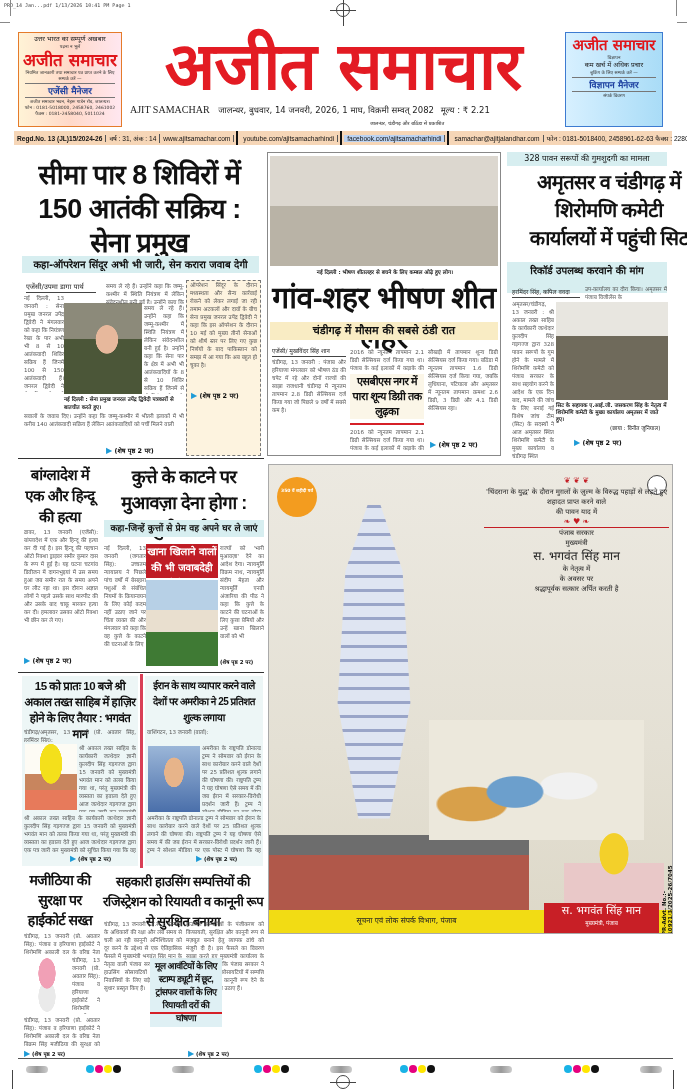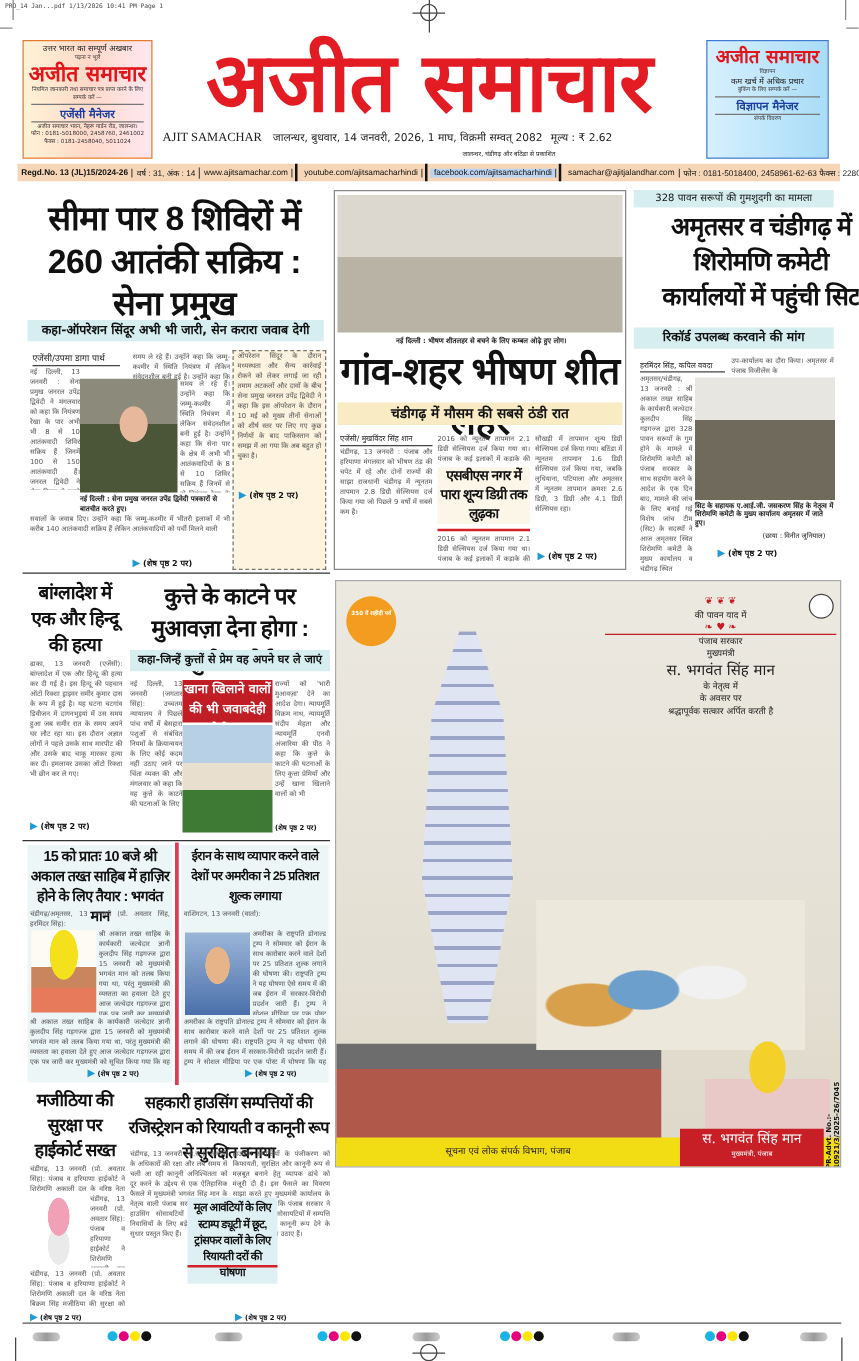--- a/index.html
+++ b/index.html
@@ -94,21 +94,21 @@
   <div class="ad-mgr">एजेंसी मैनेजर</div>
   <div class="ad-tiny">अजीत समाचार भवन, नेहरू गार्डन रोड, जालन्धर।</div>
   <div class="ad-tiny">फोन : 0181-5018000, 2458760, 2461002</div>
   <div class="ad-tiny">फैक्स : 0181-2458040, 5011024</div>
 </div>
 
 <div class="abs masthead">अजीत समाचार</div>
 <div class="abs dateline">
   <span class="eng">AJIT SAMACHAR</span>
   <span>जालन्धर, बुधवार, 14 जनवरी, 2026, 1 माघ, विक्रमी सम्वत् 2082</span>
-  <span style="margin-left:4px">मूल्य : ₹ 2.62</span>
+  <span style="margin-left:4px">मूल्य : ₹ 2.21</span>
 </div>
 <div class="abs publine">जालन्धर, चंडीगढ़ और बठिंडा से प्रकाशित</div>
 
 <div class="abs adbox-r">
   <div class="ad-brand" style="font-size:15px">अजीत समाचार</div>
   <div class="ad-tiny">विज्ञापन</div>
   <div class="ad-small">कम खर्च में अधिक प्रचार</div>
   <div class="ad-tiny">बुकिंग के लिए सम्पर्क करें —</div>
   <div class="ad-mgr">विज्ञापन मैनेजर</div>
   <div class="ad-tiny">संपर्क विवरण</div>
@@ -121,21 +121,21 @@
   <i class="qr"></i>
   <span>youtube.com/ajitsamacharhindi</span>
   <i class="qr"></i>
   <span class="fb">facebook.com/ajitsamacharhindi</span>
   <i class="qr"></i>
   <span>samachar@ajitjalandhar.com</span>
   <span style="border:none">फोन : 0181-5018400, 2458961-62-63 फैक्स : 2280455, 5011025</span>
 </div>
 
 <div class="abs" style="left:18px;top:158px;width:243px">
-  <div class="hl" style="font-size:27px;line-height:34px">सीमा पार 8 शिविरों में 260 आतंकी सक्रिय : सेना प्रमुख</div>
+  <div class="hl" style="font-size:27px;line-height:34px">सीमा पार 8 शिविरों में 150 आतंकी सक्रिय : सेना प्रमुख</div>
 </div>
 <div class="abs sub" style="left:22px;top:256px;width:237px;height:17px;font-size:10px;line-height:17px">कहा-ऑपरेशन सिंदूर अभी भी जारी, सेन करारा जवाब देगी</div>
 <div class="abs byline" style="left:26px;top:282px;width:70px">एजेंसी/उपमा डागा पार्थ</div>
 <div class="abs body-text" style="left:24px;top:294px;width:40px;height:98px">नई दिल्ली, 13 जनवरी : सेना प्रमुख जनरल उपेंद्र द्विवेदी ने मंगलवार को कहा कि नियंत्रण रेखा के पार अभी भी 8 से 10 आतंकवादी शिविर सक्रिय हैं जिनमें 100 से 150 आतंकवादी हैं। जनरल द्विवेदी ने सेना दिवस से पहले वार्षिक संवाददाता सम्मेलन में</div>
 <div class="abs photo ph-army" style="left:64px;top:303px;width:78px;height:91px"></div>
 <div class="abs cap" style="left:64px;top:395px;width:120px">नई दिल्ली : सेना प्रमुख जनरल उपेंद्र द्विवेदी पत्रकारों से बातचीत करते हुए।</div>
 <div class="abs body-text" style="left:106px;top:282px;width:78px;height:22px">समय ले रहे हैं। उन्होंने कहा कि जम्मू-कश्मीर में स्थिति नियंत्रण में लेकिन संवेदनशील बनी हुई है। उन्होंने कहा कि सेना पार के क्षेत्र में अभी भी आतंकवादियों के 8 से 10 शिविर सक्रिय हैं जिनमें से दो नियंत्रण रेखा के पार और छह अंतर्राष्ट्रीय सीमा के पार हैं।</div>
 <div class="abs body-text" style="left:144px;top:304px;width:40px;height:90px">समय ले रहे हैं। उन्होंने कहा कि जम्मू-कश्मीर में स्थिति नियंत्रण में लेकिन संवेदनशील बनी हुई है। उन्होंने कहा कि सेना पार के क्षेत्र में अभी भी आतंकवादियों के 8 से 10 शिविर सक्रिय हैं जिनमें से दो नियंत्रण रेखा के पार और छह अंतर्राष्ट्रीय सीमा के पार हैं।</div>
 <div class="abs body-text" style="left:24px;top:412px;width:160px;height:32px">सवालों के जवाब दिए। उन्होंने कहा कि जम्मू-कश्मीर में भीतरी इलाकों में भी करीब 140 आतंकवादी सक्रिय हैं लेकिन आतंकवादियों को पर्ची मिलने वाली</div>
 <div class="abs cont" style="left:106px;top:446px"><span class="tri">▶</span> <span>(शेष पृष्ठ 2 पर)</span></div>
@@ -154,21 +154,21 @@
 <div class="abs body-text" style="left:272px;top:358px;width:74px;height:94px">चंडीगढ़, 13 जनवरी : पंजाब और हरियाणा मंगलवार को भीषण ठंड की चपेट में रहे और दोनों राज्यों की साझा राजधानी चंडीगढ़ में न्यूनतम तापमान 2.8 डिग्री सेल्सियस दर्ज किया गया जो पिछले 9 वर्षों में सबसे कम है।</div>
 <div class="abs body-text" style="left:350px;top:348px;width:74px;height:24px">2016 को न्यूनतम तापमान 2.1 डिग्री सेल्सियस दर्ज किया गया था। पंजाब के कई इलाकों में कड़ाके की ठंड पड़ी, जहां एसबीएस नगर के बल्लोवाल</div>
 <div class="abs hl" style="left:350px;top:374px;width:74px;font-size:11px;line-height:15px;background:#fbf6e8">एसबीएस नगर में पारा शून्य डिग्री तक लुढ़का</div>
 <div class="abs rule-red" style="left:350px;top:423px;width:74px"></div>
 <div class="abs body-text" style="left:350px;top:428px;width:74px;height:24px">2016 को न्यूनतम तापमान 2.1 डिग्री सेल्सियस दर्ज किया गया था। पंजाब के कई इलाकों में कड़ाके की ठंड पड़ी, जहां एसबीएस नगर के बल्लोवाल</div>
 <div class="abs body-text" style="left:428px;top:348px;width:70px;height:86px">सौखड़ी में तापमान शून्य डिग्री सेल्सियस दर्ज किया गया। बठिंडा में न्यूनतम तापमान 1.6 डिग्री सेल्सियस दर्ज किया गया, जबकि लुधियाना, पटियाला और अमृतसर में न्यूनतम तापमान क्रमशः 2.6 डिग्री, 3 डिग्री और 4.1 डिग्री सेल्सियस रहा।</div>
 <div class="abs cont" style="left:430px;top:440px"><span class="tri">▶</span> <span>(शेष पृष्ठ 2 पर)</span></div>
 
 <div class="abs sub" style="left:507px;top:152px;width:160px;height:14px;font-size:8px;line-height:14px;font-weight:normal">328 पावन सरूपों की गुमशुदगी का मामला</div>
 <div class="abs hl" style="left:529px;top:168px;width:160px;font-size:20px;line-height:28px">अमृतसर व चंडीगढ़ में शिरोमणि कमेटी कार्यालयों में पहुंची सिट</div>
-<div class="abs sub" style="left:507px;top:262px;width:160px;height:17px;font-size:10px;line-height:17px">रिकॉर्ड उपलब्ध करवाने की मांग</div>
+<div class="abs sub" style="left:507px;top:262px;width:160px;height:31px;font-size:10px;line-height:17px">रिकॉर्ड उपलब्ध करवाने की मांग</div>
 <div class="abs byline" style="left:512px;top:288px;width:68px;font-size:6px">हरमिंदर सिंह, कपिल ववदा</div>
 <div class="abs body-text" style="left:585px;top:285px;width:82px;height:16px">उप-कार्यालय का दौरा किया। अमृतसर में पंजाब विजीलेंस के</div>
 <div class="abs body-text" style="left:512px;top:300px;width:42px;height:164px">अमृतसर/चंडीगढ़, 13 जनवरी : श्री अकाल तख्त साहिब के कार्यकारी जत्थेदार कुलदीप सिंह गड़गज्ज द्वारा 328 पावन सरूपों के गुम होने के मामले में शिरोमणि कमेटी को पंजाब सरकार के साथ सहयोग करने के आदेश के एक दिन बाद, मामले की जांच के लिए बनाई गई विशेष जांच टीम (सिट) के सदस्यों ने आज अमृतसर स्थित शिरोमणि कमेटी के मुख्य कार्यालय व चंडीगढ़ स्थित</div>
 <div class="abs photo ph-sikh" style="left:556px;top:302px;width:112px;height:98px"></div>
 <div class="abs cap" style="left:556px;top:402px;width:112px;line-height:7px">सिट के सहायक ए.आई.जी. जसकरण सिंह के नेतृत्व में शिरोमणि कमेटी के मुख्य कार्यालय अमृतसर में जाते हुए।</div>
 <div class="abs cap" style="left:610px;top:424px;font-weight:normal">(छाया : विनीत जुनियाल)</div>
 <div class="abs cont" style="left:574px;top:438px"><span class="tri">▶</span> <span>(शेष पृष्ठ 2 पर)</span></div>
 
 <div class="abs hline" style="left:18px;top:458px;width:246px"></div>
 
@@ -218,20 +218,21 @@
 <div class="abs rule-red" style="left:150px;top:1012px;width:72px"></div>
 <div class="abs cont" style="left:188px;top:1049px;font-size:5.5px"><span class="tri">▶</span> <span>(शेष पृष्ठ 2 पर)</span></div>
 
 <div class="abs ad">
   <div class="abs" style="left:8px;top:12px;width:40px;height:40px;border-radius:50%;background:#f39c1f;color:#fff;font-size:4.5px;text-align:center;padding-top:10px;font-weight:bold">350 वें शहीदी पर्व</div>
   <div class="abs" style="left:378px;top:10px;width:20px;height:20px;border-radius:50%;border:1px solid #444;background:#fff"></div>
   <div class="abs tower"></div>
   <div class="abs stair"></div>
   <div class="abs ad-text">
     <div style="color:#c41d24;font-size:8px;line-height:12px">❦ ❦ ❦</div>
+    <div class="ad-s">'चिंदराना के युद्ध' के दौरान मुग़लों के ज़ुल्म के विरुद्ध पहाड़ों से लड़ते हुए शहादत प्राप्त करने वाले</div>
     <div class="ad-s">की पावन याद में</div>
     <div style="color:#c41d24;font-size:8px;line-height:10px;border-bottom:1px solid #c41d24">❧ ♥ ❧</div>
     <div class="ad-s">पंजाब सरकार</div>
     <div class="ad-s">मुख्यमंत्री</div>
     <div class="ad-name">स. भगवंत सिंह मान</div>
     <div class="ad-s">के नेतृत्व में</div>
     <div class="ad-s">के अवसर पर</div>
     <div class="ad-s">श्रद्धापूर्वक सत्कार अर्पित करती है</div>
   </div>
   <div class="abs paint"></div>

